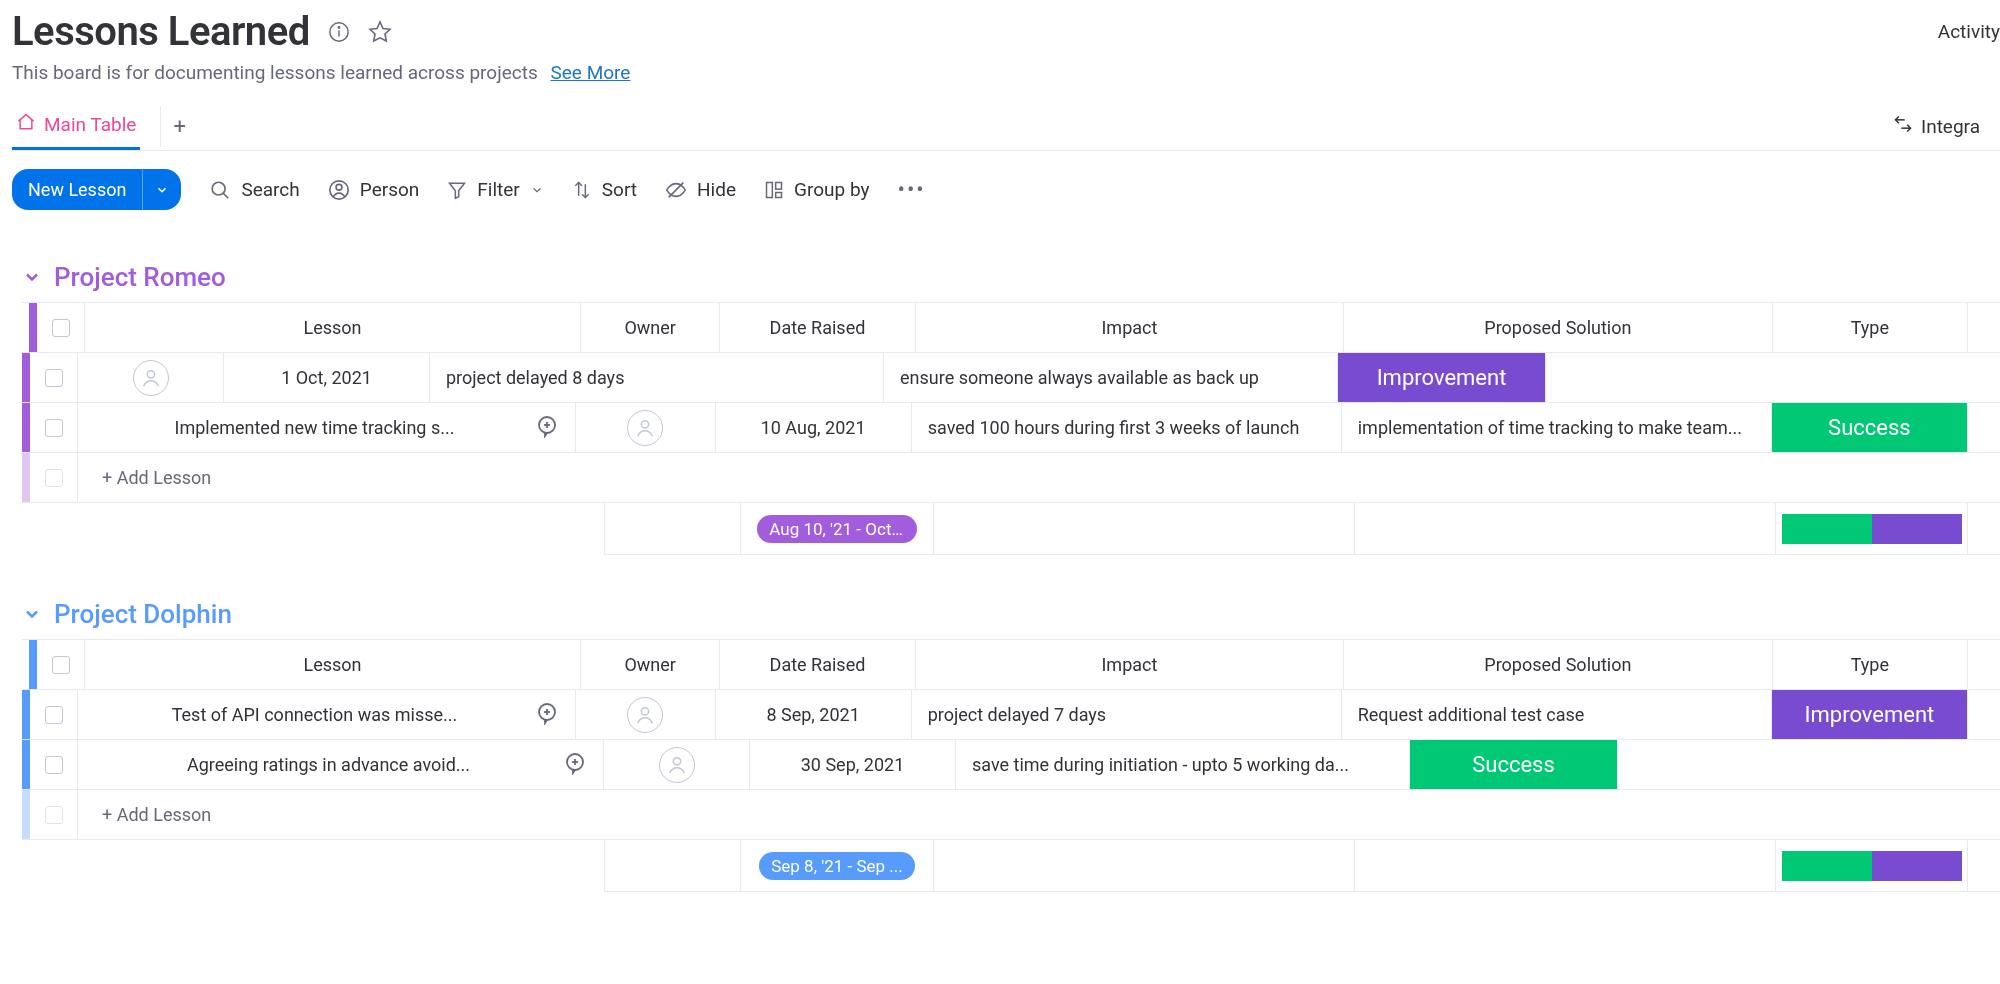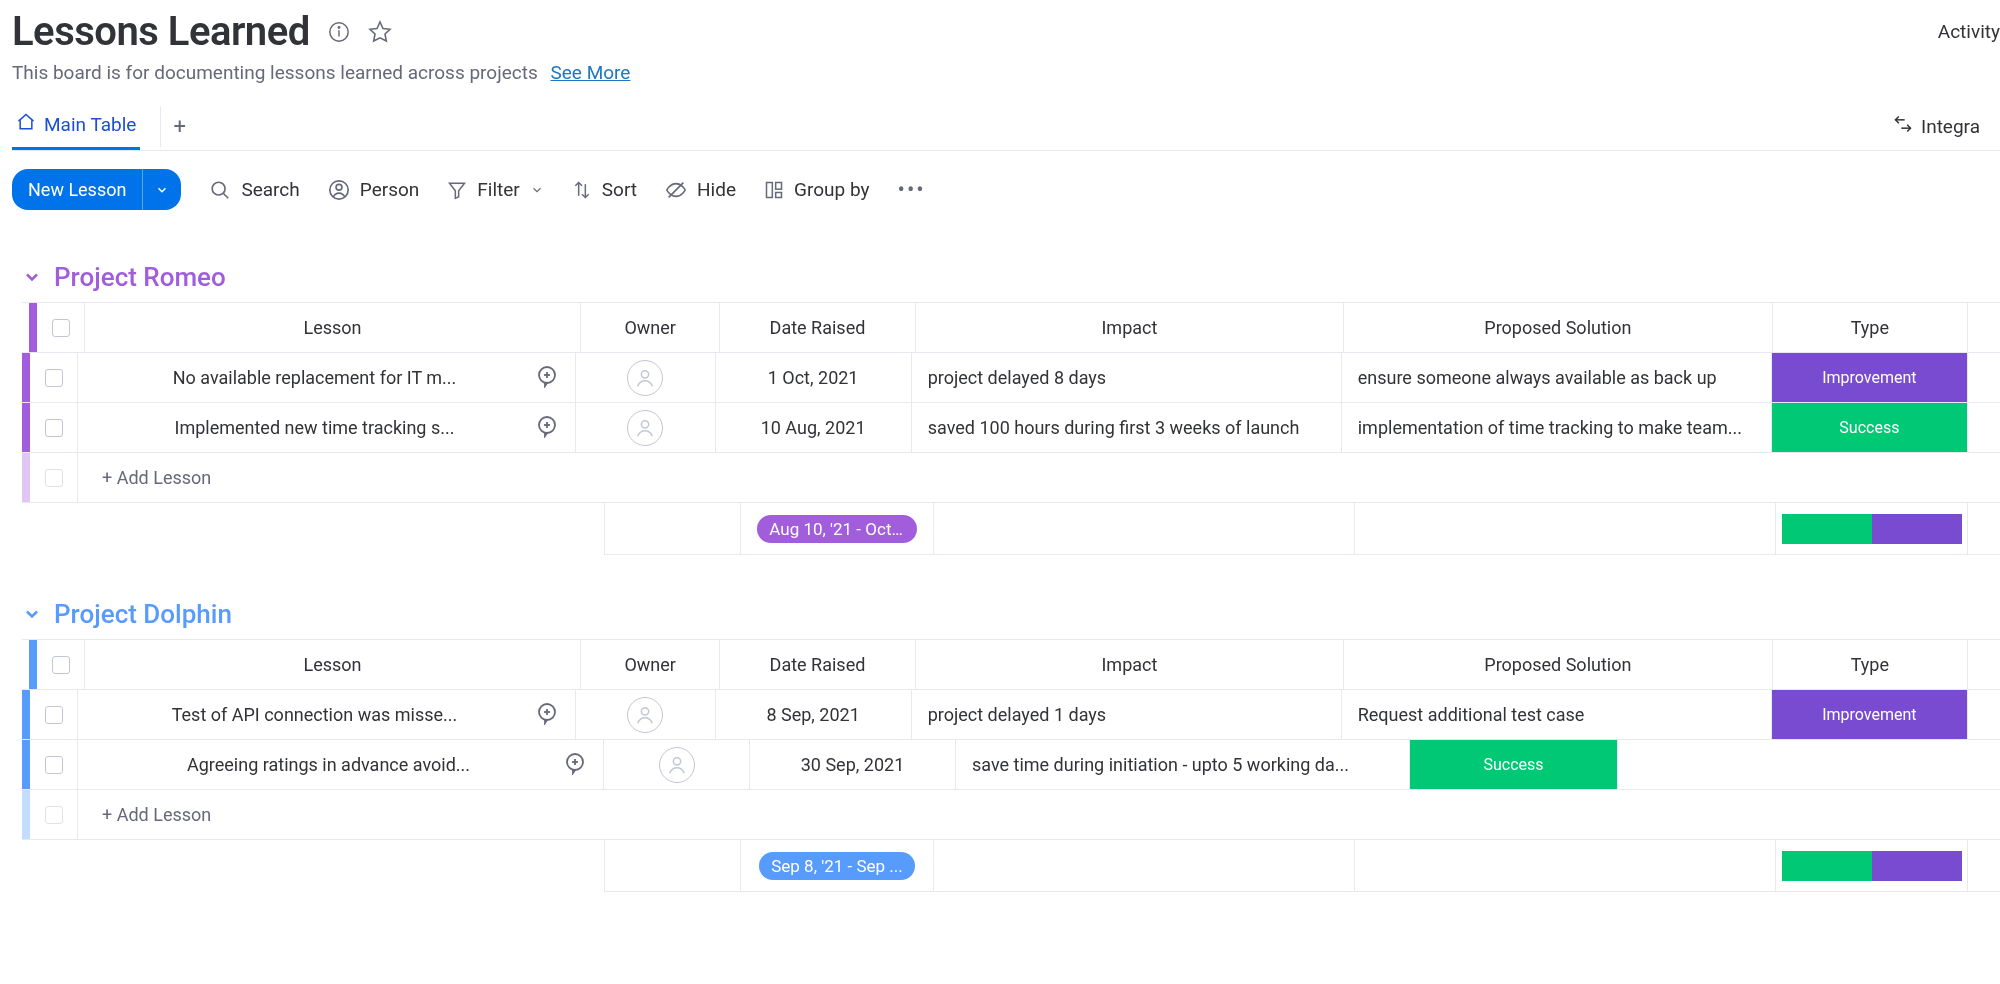--- a/index.html
+++ b/index.html
@@ -32,21 +32,21 @@
   .tabs-row {
     display:flex; align-items:center; justify-content: space-between;
     border-bottom: 1px solid #e6e9ef; margin-top: 18px;
   }
   .tabs-left { display:flex; align-items:center; }
   .tab {
     display:flex; align-items:center; gap: 8px;
     padding: 10px 4px; margin-right: 16px;
     font-size: 19px; color:#323338; cursor:pointer;
   }
-  .tab.active { border-bottom: 3px solid #0073ea; color:#1d4ed8; font-weight: 400; }
+  .tab.active { border-bottom: 3px solid #0073ea; color:#ec4899; font-weight: 400; }
   .tab-add { padding: 8px 12px; font-size: 22px; color:#676879; cursor:pointer; border-left: 1px solid #e6e9ef; margin-left: 4px;}
   .tabs-right { display:flex; align-items:center; gap: 8px; font-size: 19px; padding-right: 20px;}
 
   
   .toolbar {
     display:flex; align-items:center; gap: 28px;
     padding: 18px 0 8px 0;
   }
   .btn-primary {
     display:flex; align-items:stretch; background:#0073ea; color:#fff;
@@ -117,21 +117,21 @@
     color:#c3c6d4;
   }
 
   .row.add-row .cell { color:#676879; }
   .row.add-row { min-height: 50px; }
   .row.add-row .cell.lesson { border-right:none; width: auto; flex:1; justify-content:flex-start;}
   .row.add-row .cell.lesson .txt { text-align:left; padding-left: 8px;}
 
   .type-chip {
     width: 100%; height: 100%; display:flex; align-items:center; justify-content:center;
-    color:#fff; font-size: 16px;
+    color:#fff; font-size: 22px;
   }
   .type-improvement { background:#784bd1; }
   .type-success { background:#00c875; }
 
   
   .summary-row { display:flex; align-items:stretch; min-height: 52px; }
   .summary-row .offset { width: 582px; flex-shrink:0; } 
   .summary-row .cell { border-top:none; border-bottom:1px solid #e6e9ef; }
   .summary-row .cell.first { border-left:1px solid #e6e9ef; }
   .date-pill {
@@ -290,29 +290,20 @@
             <div class="cell impact center" style="justify-content:center">Impact</div>
             <div class="cell solution center" style="justify-content:center">Proposed Solution</div>
             <div class="cell type">Type</div>
             <div class="cell trailer"></div>
           </div>
           <div class="row">
             <div class="stripe romeo"></div>
             <div class="checkbox-cell">
               <div class="chk"></div>
             </div>
-            <div class="cell lesson">
-              <span class="txt">No available replacement for IT m...</span>
-              <span class="bubble"><svg width="24" height="24" viewBox="0 0 24 24" fill="none" stroke="currentColor" stroke-width="1.8">
-                  <circle cx="12" cy="11" r="8"></circle>
-                  <path d="M12 19l-2 3 0-3"></path>
-                  <line x1="12" y1="8" x2="12" y2="14"></line>
-                  <line x1="9" y1="11" x2="15" y2="11"></line>
-                </svg></span>
-            </div>
             <div class="cell owner">
               <span class="avatar-empty">
                 <svg width="22" height="22" viewBox="0 0 24 24" fill="none" stroke="currentColor" stroke-width="1.6">
                   <circle cx="12" cy="8" r="4"></circle>
                   <path d="M4 21c1.6-4 5-6 8-6s6.4 2 8 6"></path>
                 </svg>
               </span>
             </div>
             <div class="cell date">1 Oct, 2021</div>
             <div class="cell impact">project delayed 8 days</div>
@@ -416,21 +407,21 @@
             </div>
             <div class="cell owner">
               <span class="avatar-empty">
                 <svg width="22" height="22" viewBox="0 0 24 24" fill="none" stroke="currentColor" stroke-width="1.6">
                   <circle cx="12" cy="8" r="4"></circle>
                   <path d="M4 21c1.6-4 5-6 8-6s6.4 2 8 6"></path>
                 </svg>
               </span>
             </div>
             <div class="cell date">8 Sep, 2021</div>
-            <div class="cell impact">project delayed 1 days</div>
+            <div class="cell impact">project delayed 7 days</div>
             <div class="cell solution">Request additional test case</div>
             <div class="cell type">
               <div class="type-chip type-improvement">Improvement</div>
             </div>
             <div class="cell trailer"></div>
           </div>
           <div class="row">
             <div class="stripe dolphin"></div>
             <div class="checkbox-cell">
               <div class="chk"></div>

